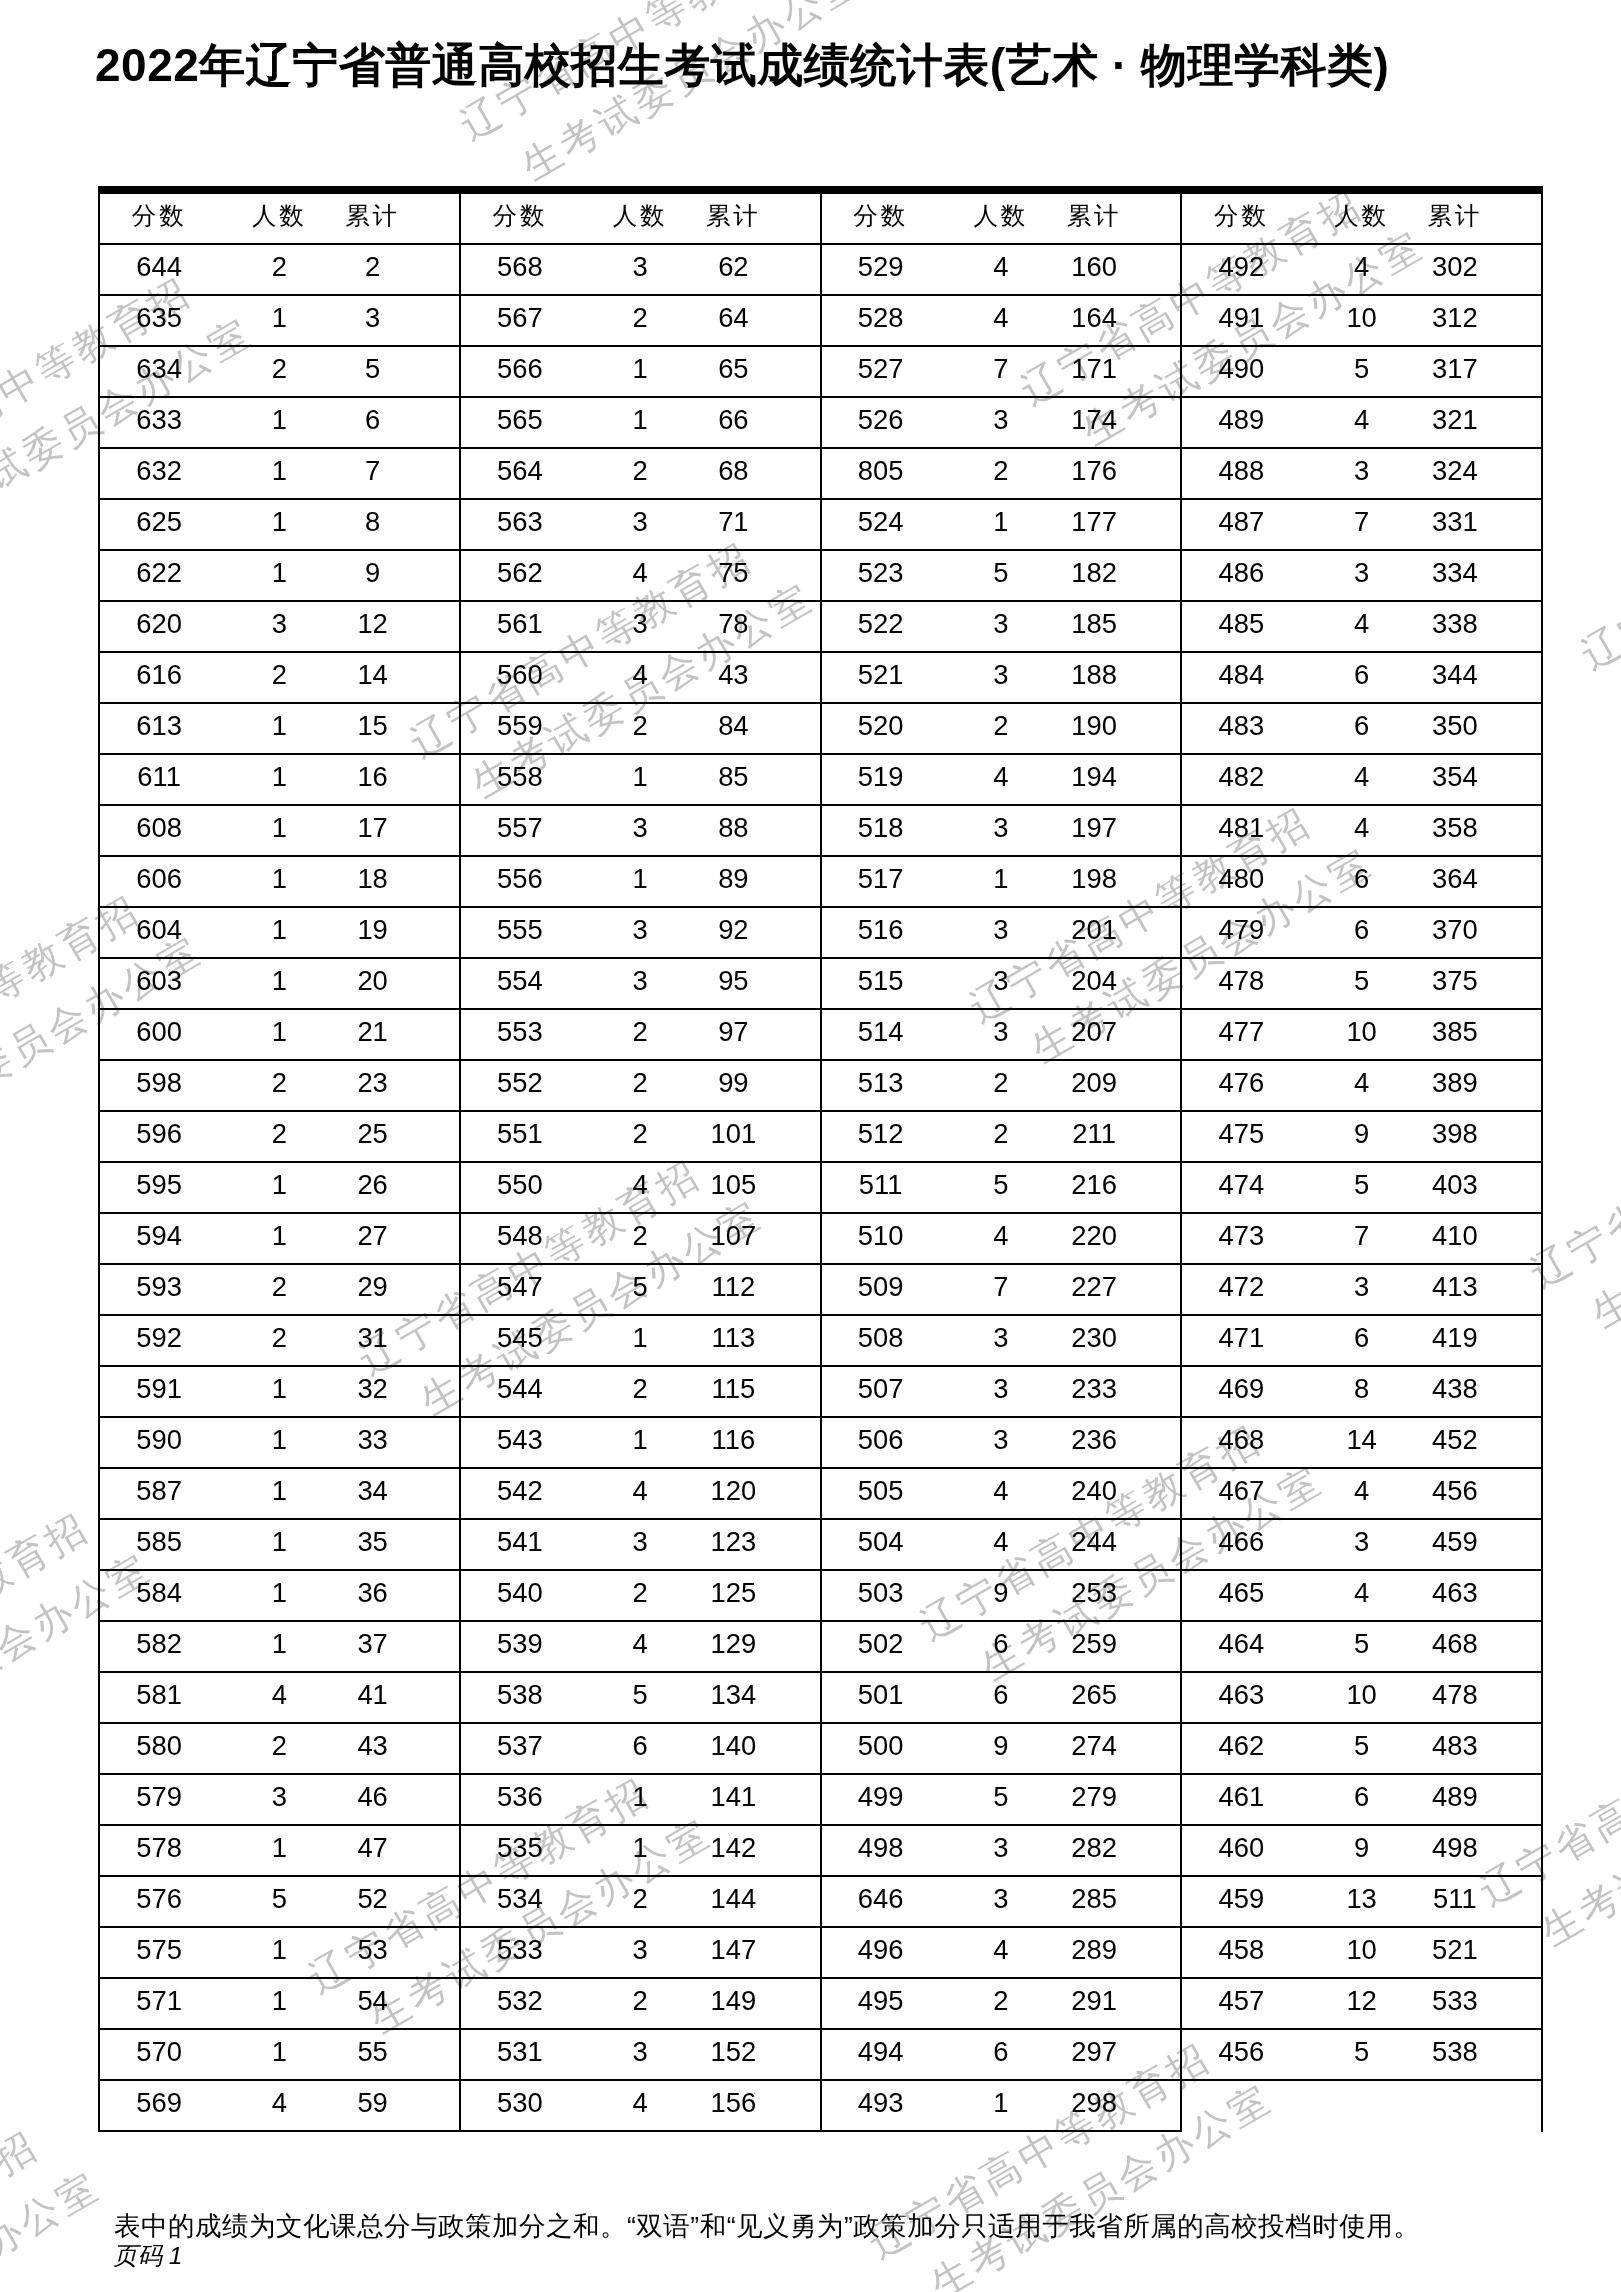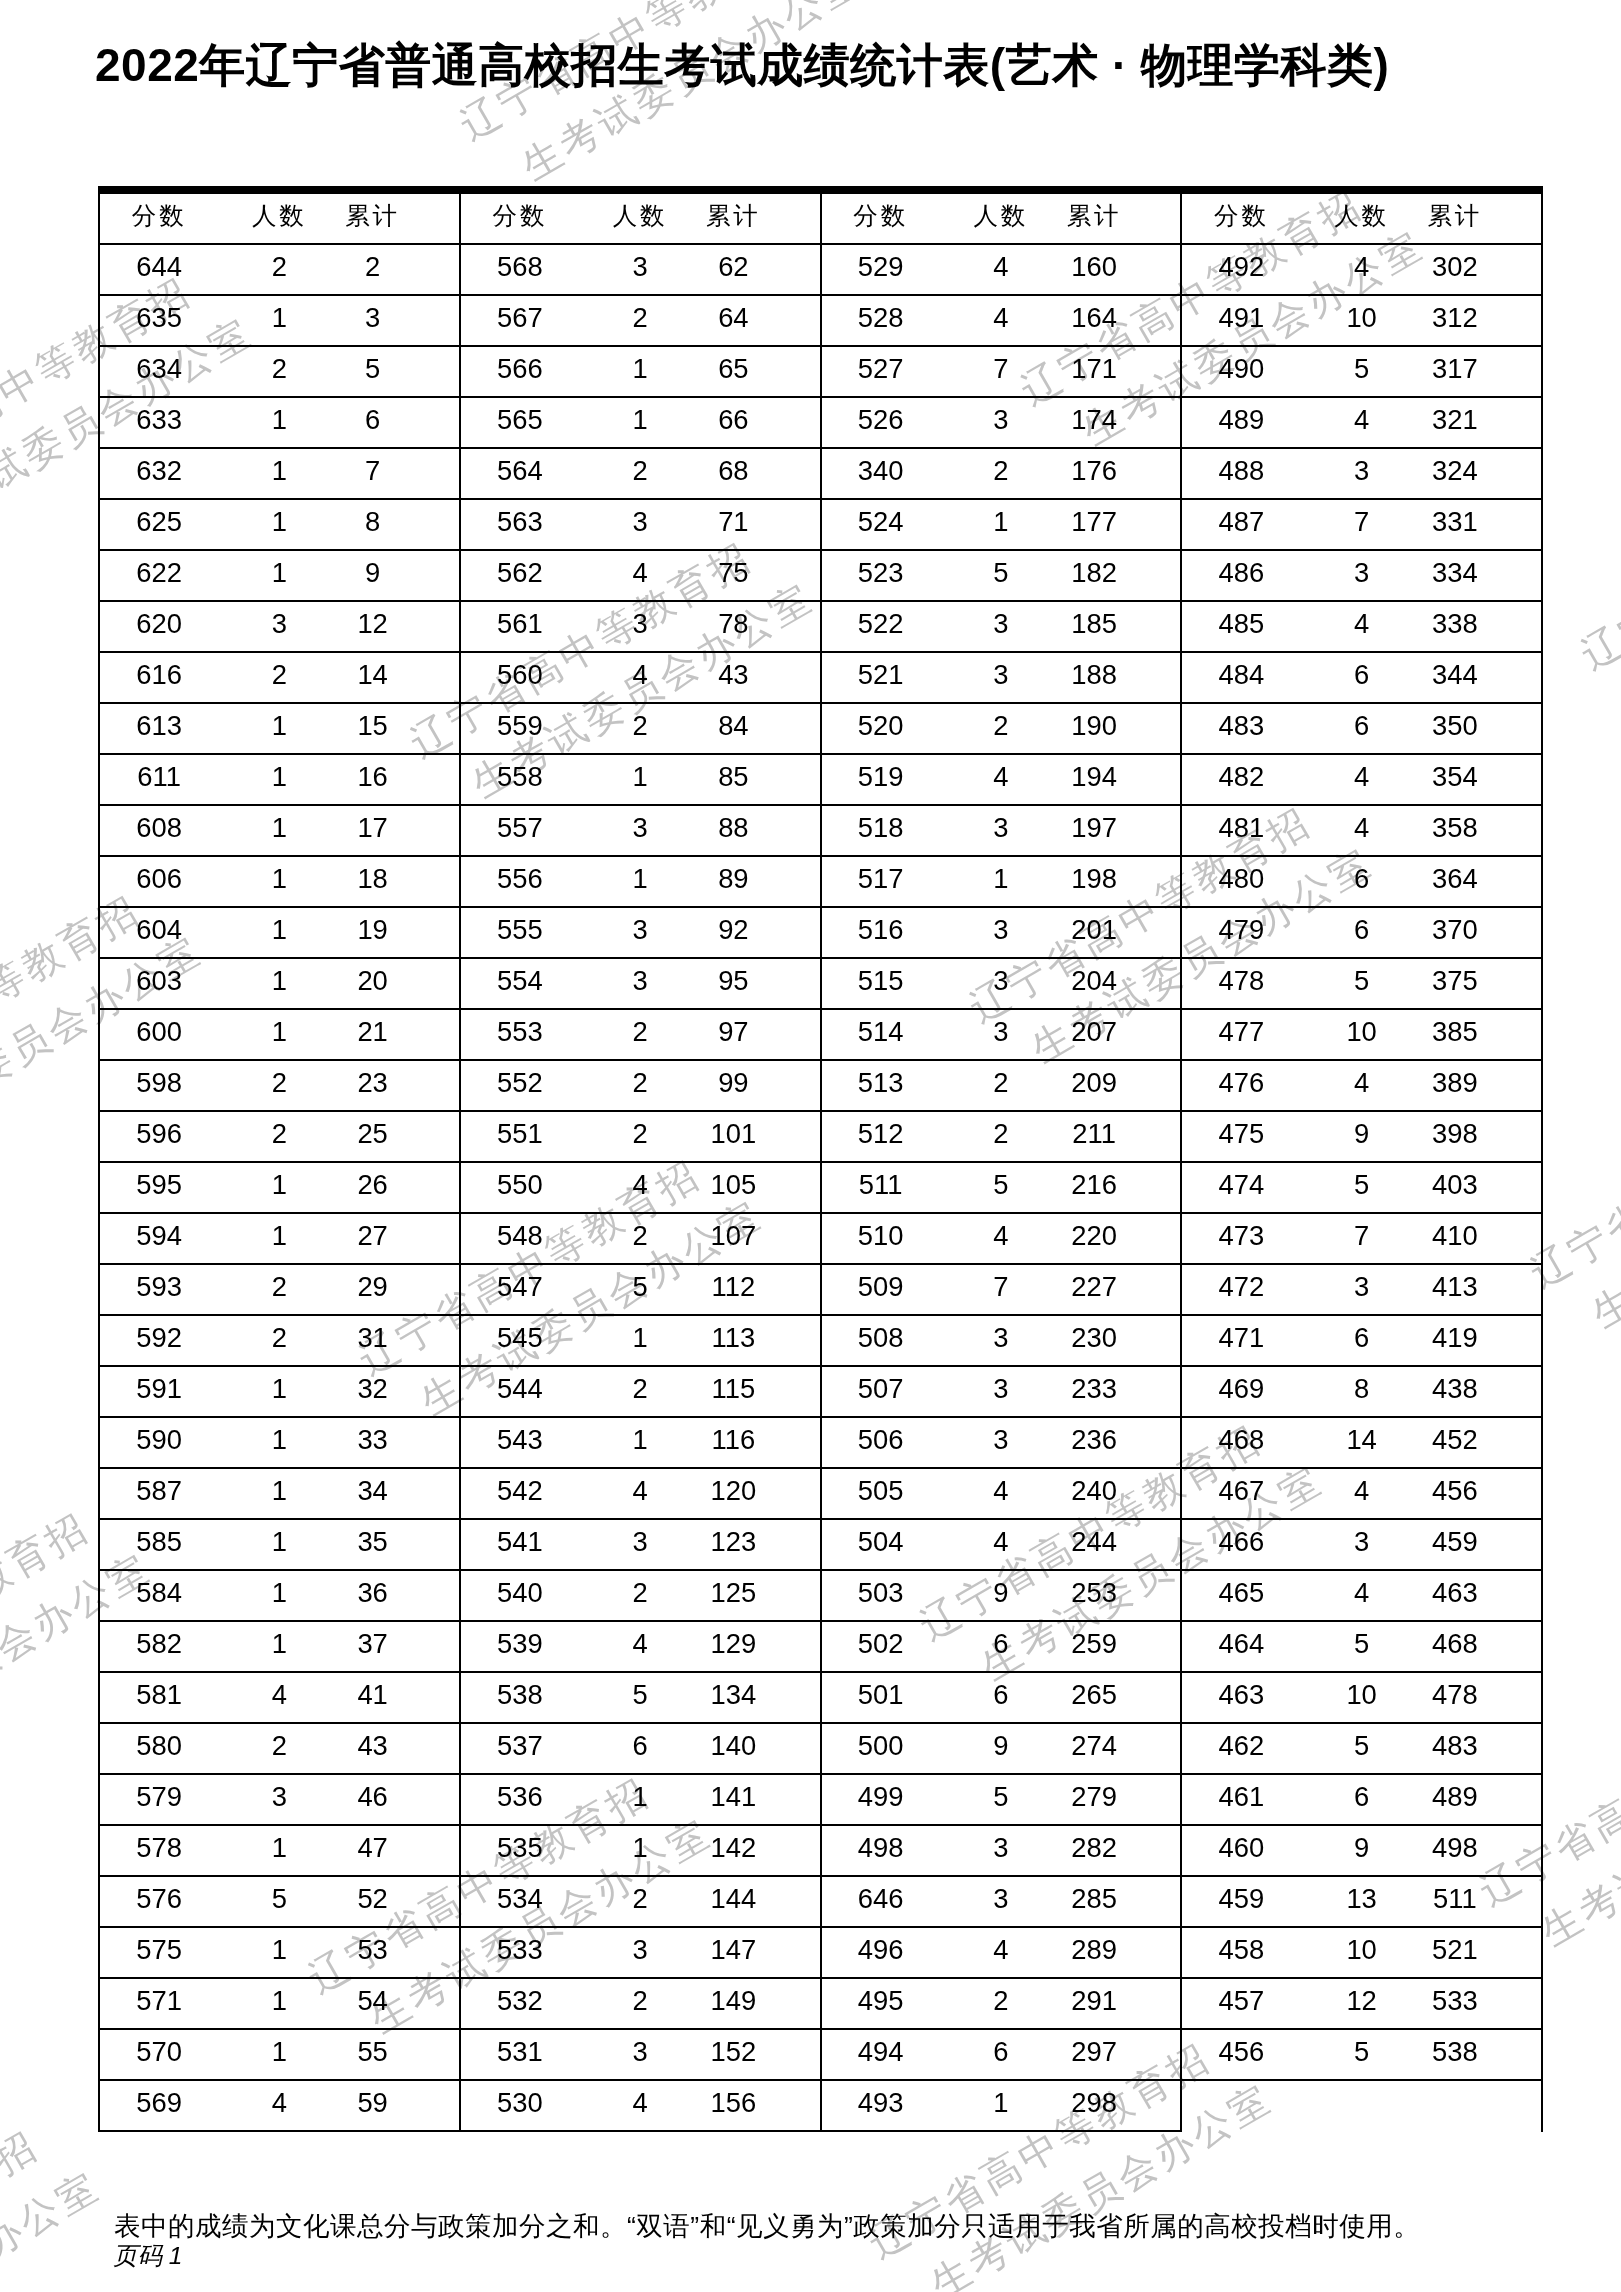--- a/index.html
+++ b/index.html
@@ -530,21 +530,21 @@
           <div class="cell c0">527</div>
           <div class="cell c1">7</div>
           <div class="cell c2">171</div>
         </div>
         <div class="row">
           <div class="cell c0">526</div>
           <div class="cell c1">3</div>
           <div class="cell c2">174</div>
         </div>
         <div class="row">
-          <div class="cell c0">340</div>
+          <div class="cell c0">805</div>
           <div class="cell c1">2</div>
           <div class="cell c2">176</div>
         </div>
         <div class="row">
           <div class="cell c0">524</div>
           <div class="cell c1">1</div>
           <div class="cell c2">177</div>
         </div>
         <div class="row">
           <div class="cell c0">523</div>

